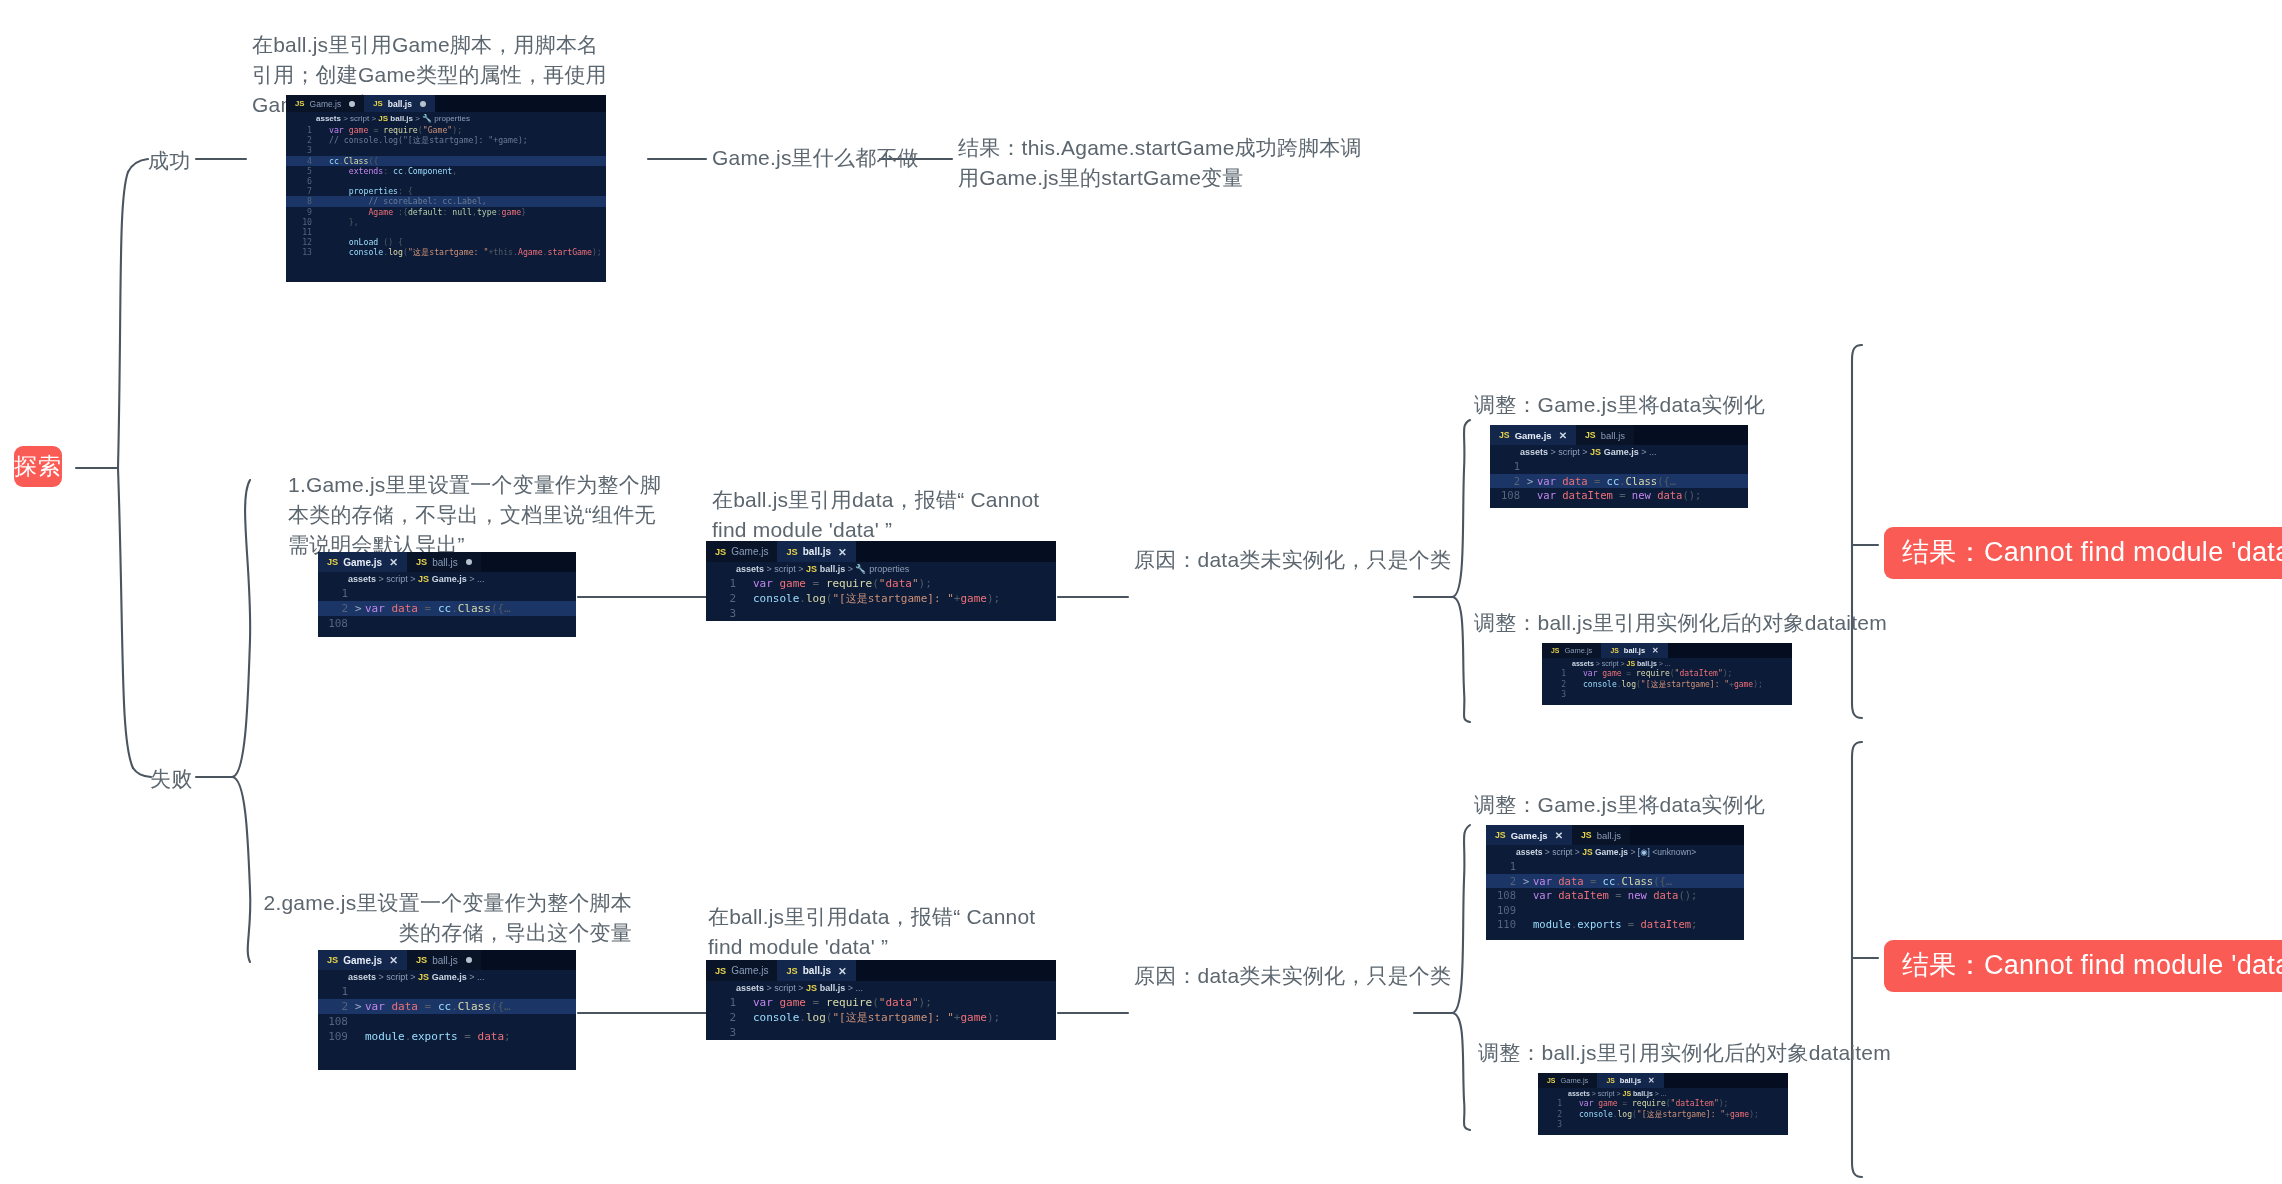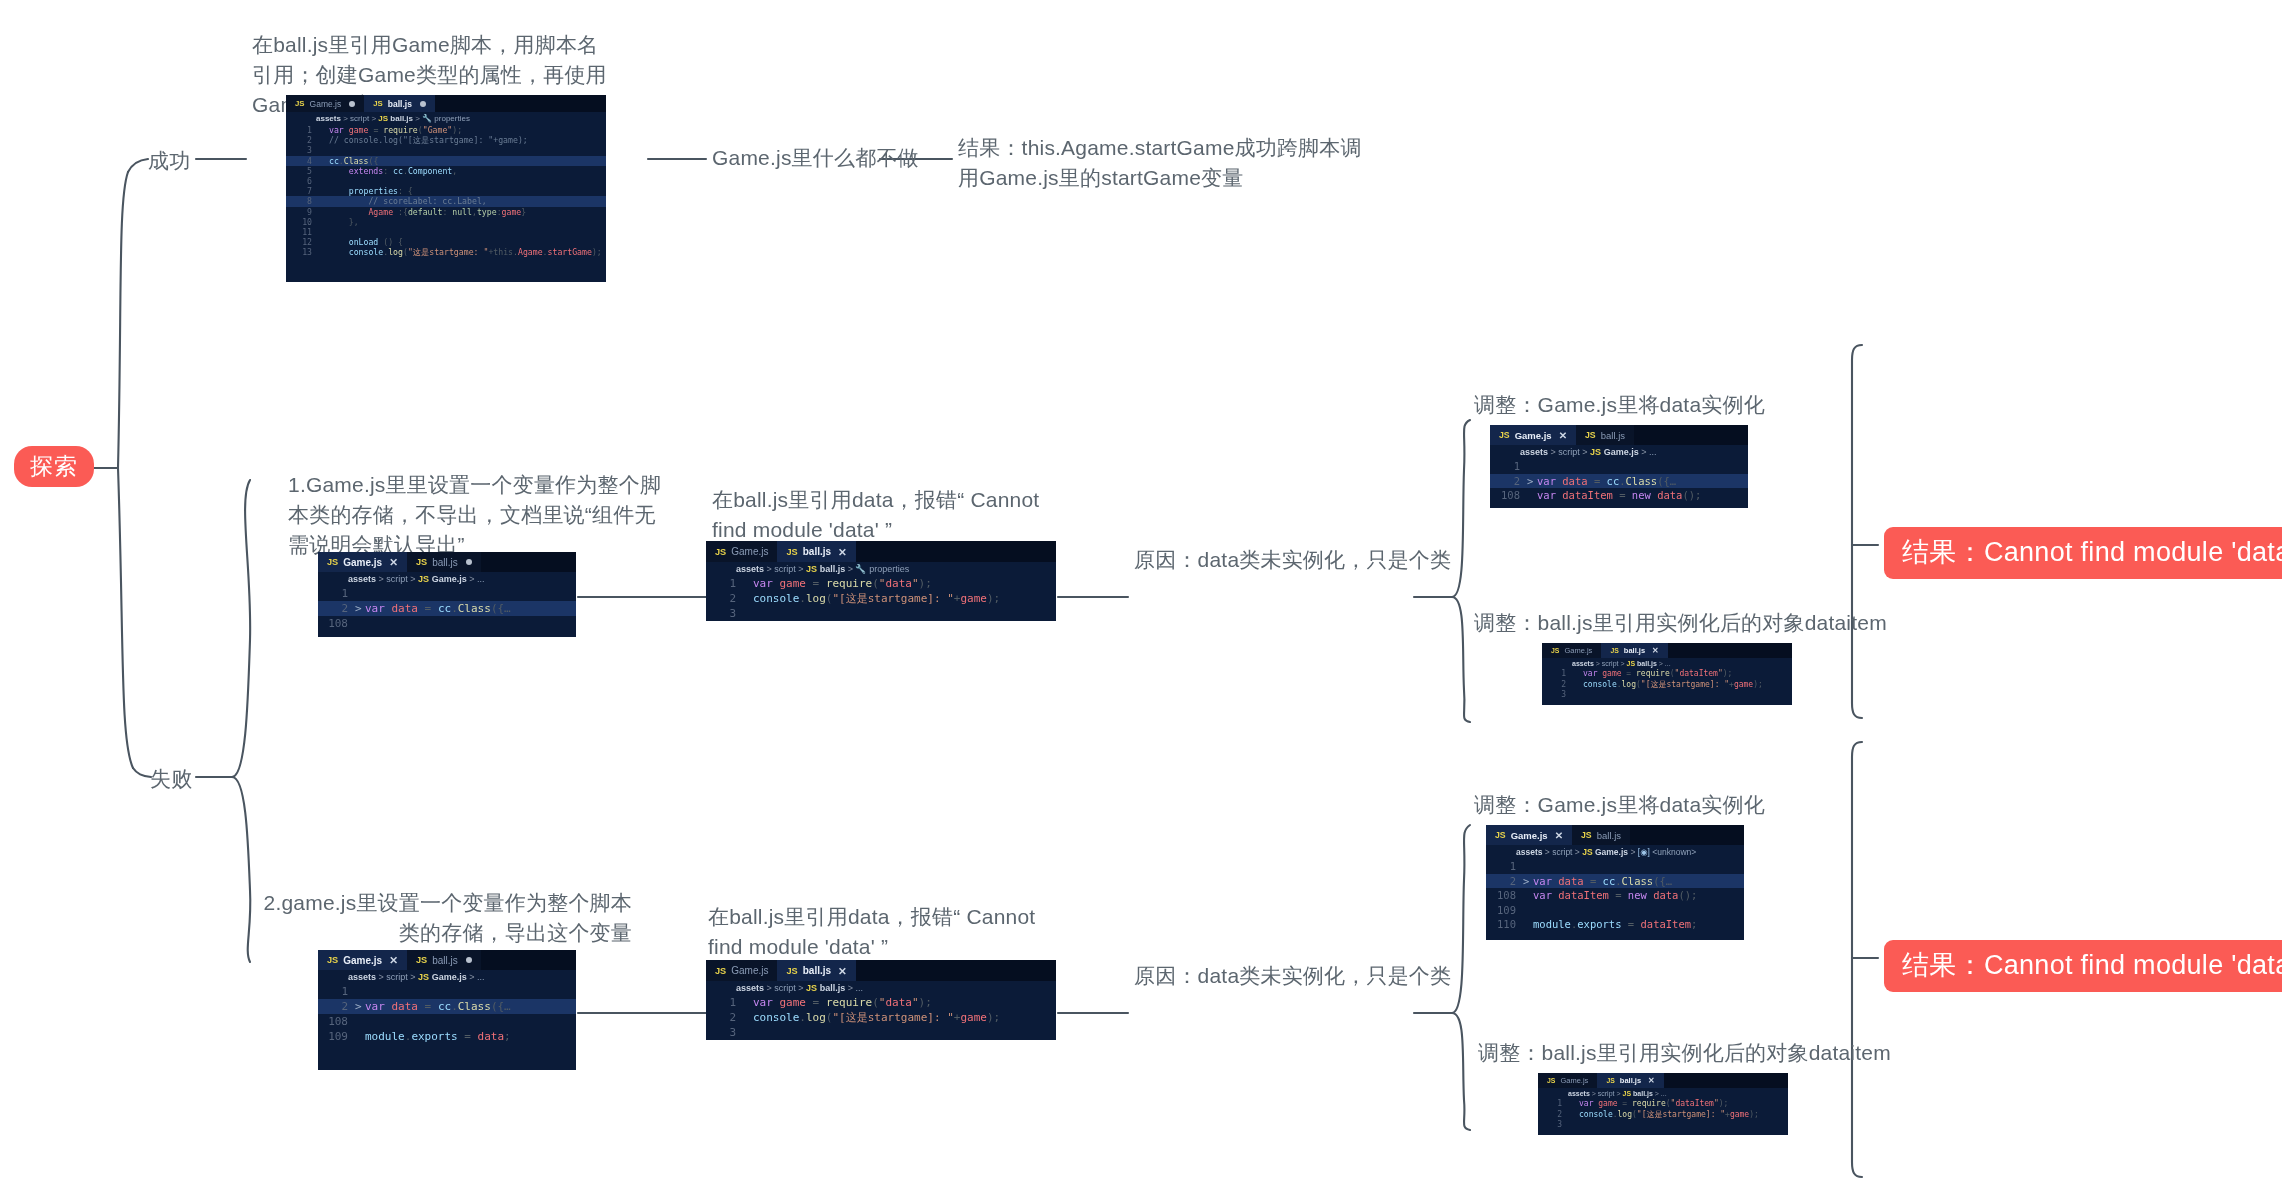--- a/index.html
+++ b/index.html
@@ -1,22 +1,22 @@
 <!DOCTYPE html>
 <html><head>
 <meta charset="utf-8">
 <style>
   html,body{margin:0;padding:0;background:#ffffff;}
   body{width:2282px;height:1184px;position:relative;overflow:hidden;
        font-family:"Liberation Sans","DejaVu Sans",sans-serif;color:#525c64;}
   .layer{position:absolute;left:0;top:0;width:2282px;height:1184px;}
   svg.links{position:absolute;left:0;top:0;width:2282px;height:1184px;pointer-events:none;}
   .txt{position:absolute;font-size:21px;line-height:1.42;color:#5c666f;white-space:pre-wrap;letter-spacing:.2px;}
-  .root-badge{position:absolute;background:#fb5b55;color:#fff;border-radius:18px;
-      padding:9px 16px;font-size:23px;line-height:1;letter-spacing:1px;}
+  .root-badge{position:absolute;background:#fb5b55;color:#fff;border-radius:9px;
+      padding:9px 0;font-size:23px;line-height:1;letter-spacing:1px;}
   .result-badge{position:absolute;background:#fb5b55;color:#fff;border-radius:9px;
       padding:11px 18px;font-size:27px;line-height:1.1;white-space:nowrap;letter-spacing:.3px;}
 
   
   .editor{position:absolute;background:#0b1b38;overflow:hidden;
       font-family:"DejaVu Sans Mono","Liberation Mono",monospace;}
   .tabbar{display:flex;background:#091429;height:var(--tabh,22px);align-items:center;}
   .tab{display:flex;align-items:center;gap:5px;height:100%;padding:0 9px;
        color:#8a9bb5;font-size:var(--fs,10px);white-space:nowrap;font-family:"Liberation Sans",sans-serif;}
   .tab.active{background:#13264b;color:#e8eef8;font-weight:bold;}

